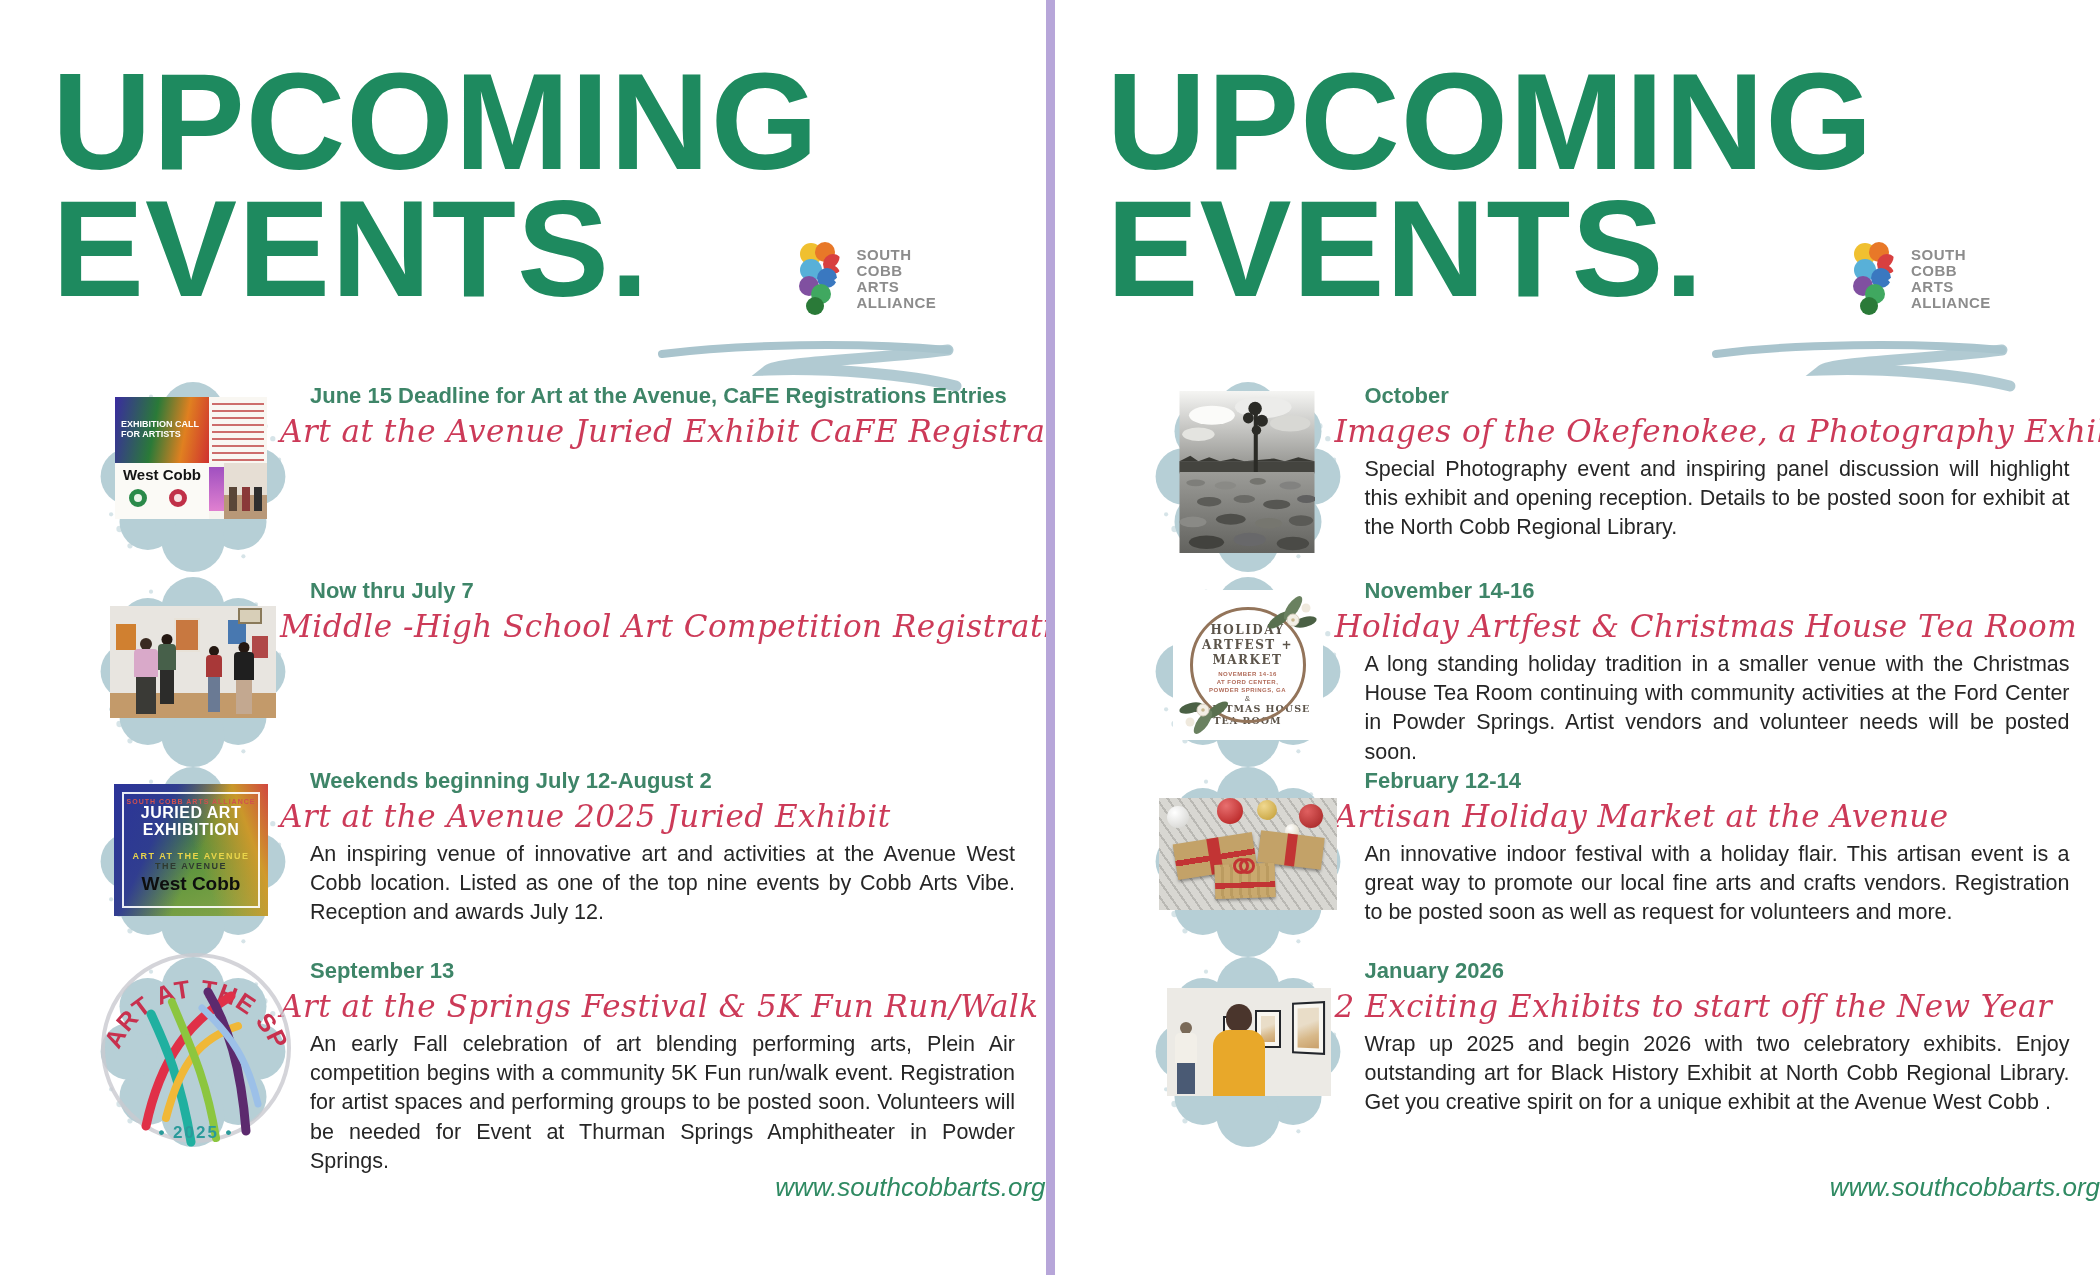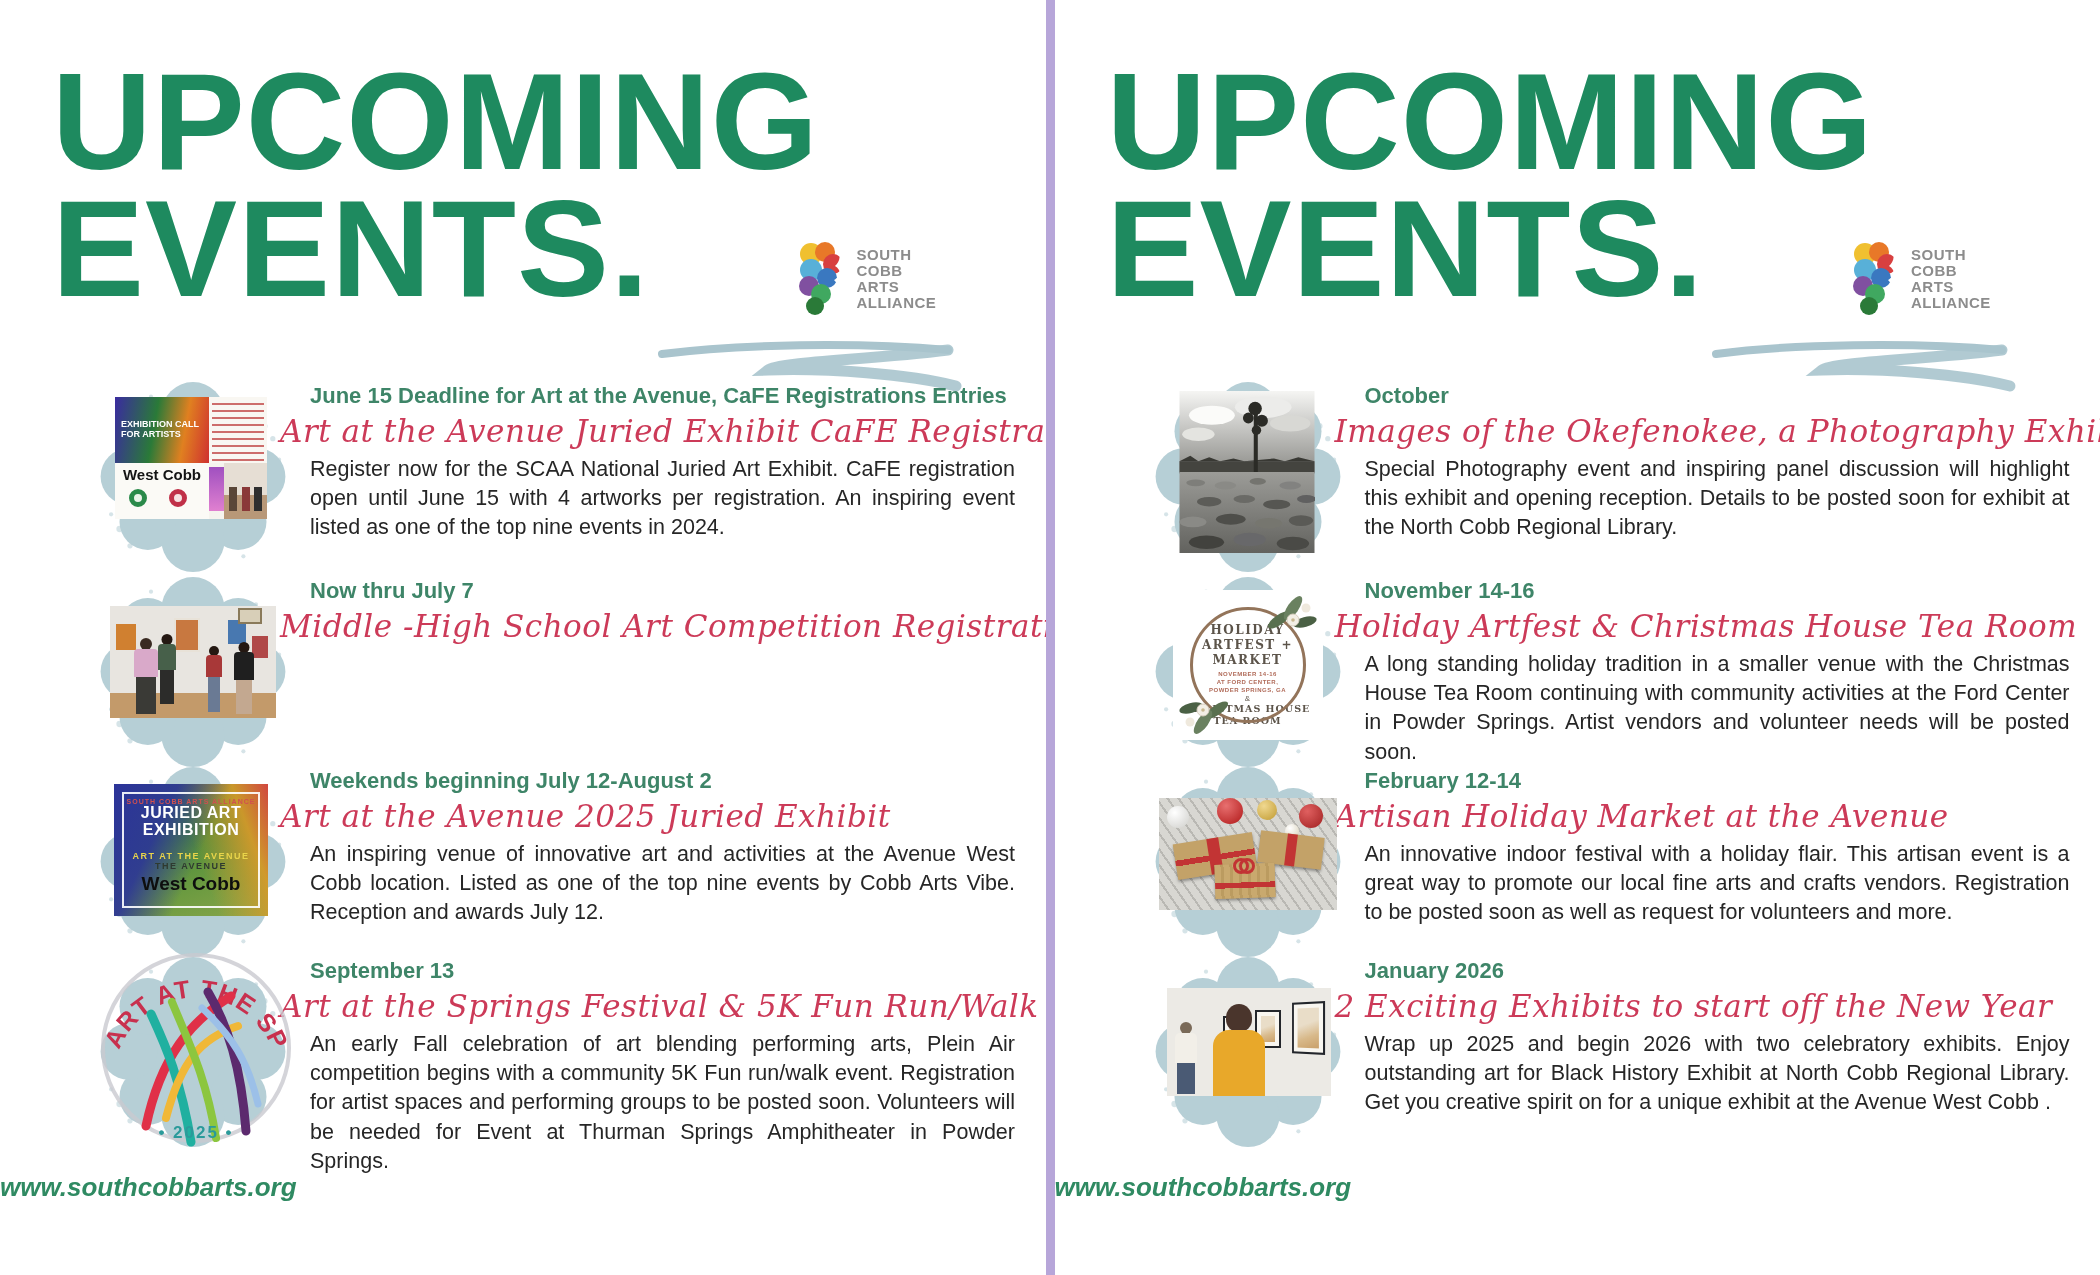--- a/index.html
+++ b/index.html
@@ -42,22 +42,22 @@
   .etitle {
     font-family: "DejaVu Serif", serif; font-style: italic;
     color: #cc3a58; font-size: 31px; white-space: nowrap;
     margin-left: -30px; margin-bottom: 6px; letter-spacing: 0.5px;
   }
   .ebody {
     color: #262626; font-size: 21.5px; line-height: 1.36;
     text-align: justify; max-width: 705px;
   }
   .site {
-    position: absolute; top: 1172px; left: 0; width: 100%; text-align: left;
-    color: #2f8a62; font-size: 26px; font-style: italic; font-weight: 700;
+    position: absolute; top: 1172px; left: 0; width: 100%; text-align: right;
+    color: #2f8a62; font-size: 26px; font-style: italic; font-weight: 400;
     text-decoration: none; display: block;
   }
 
   
   
   .t-collage { left: 27px; top: 28px; width: 152px; height: 122px; background: #f6f4ee; }
   .c-poster { position: absolute; left: 0; top: 0; width: 94px; height: 66px;
     background: linear-gradient(100deg, #3a2ba0 0%, #2a7a38 42%, #e08020 72%, #cf3030 100%);
     color: #fff; font-size: 9px; font-weight: 800; line-height: 1.15; padding: 22px 4px 0 6px; }
   .c-redtext { position: absolute; left: 94px; top: 0; width: 58px; height: 66px; background: #fbf9f4;
@@ -225,21 +225,20 @@
           <div class="c-gal">
               <i></i>
               <i></i>
               <i></i>
             </div>
         </div>
       </div>
       <div class="etext">
         <div class="edate">June 15  Deadline for Art at the Avenue, CaFE Registrations Entries</div>
         <div class="etitle">Art at the Avenue Juried Exhibit CaFE Registration</div>
-        <div class="ebody">Register now for the SCAA National Juried Art Exhibit.  CaFE registration open until June 15 with 4 artworks per registration. An inspiring event listed as one of the top nine events in 2024.</div>
       </div>
     </div>
 
     <div class="event ev2">
       <div class="blobwrap">
         <svg class="blob" viewBox="0 0 200 200">
             <use href="#blobShape"></use>
           </svg>
         <div class="thumb t-gallery">
           <span class="fr" style="left:6px;top:18px;width:20px;height:26px;background:#d08030"></span>

